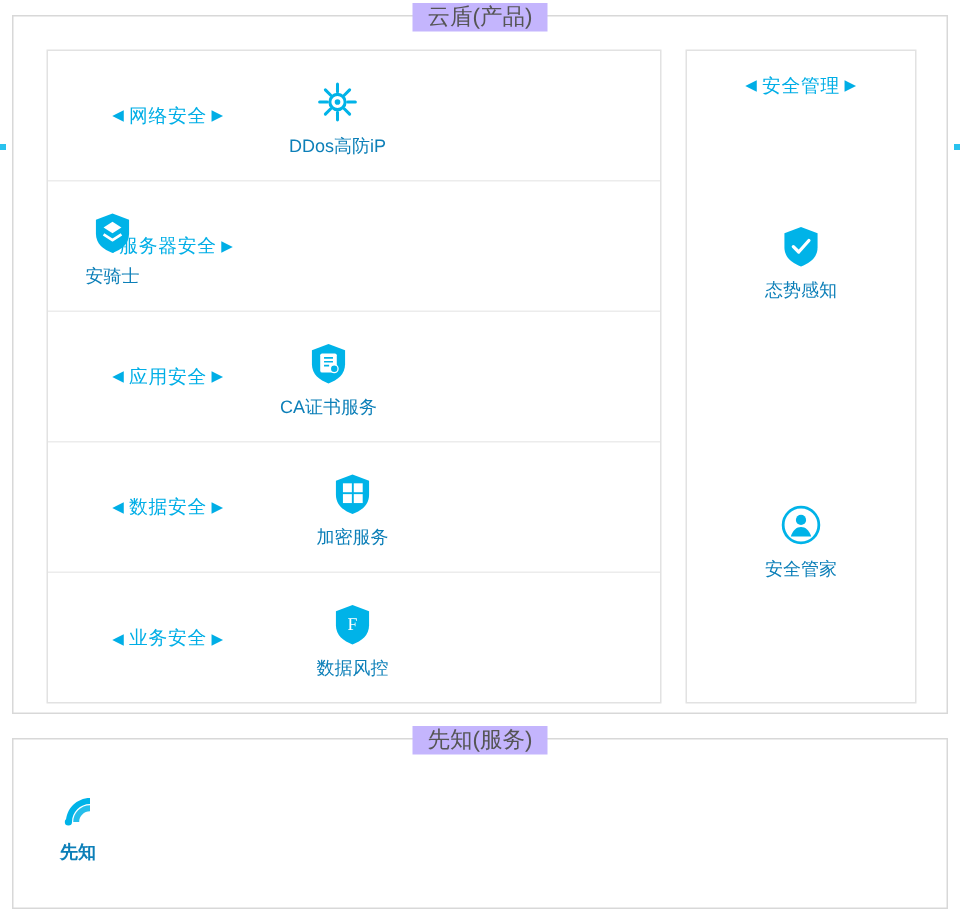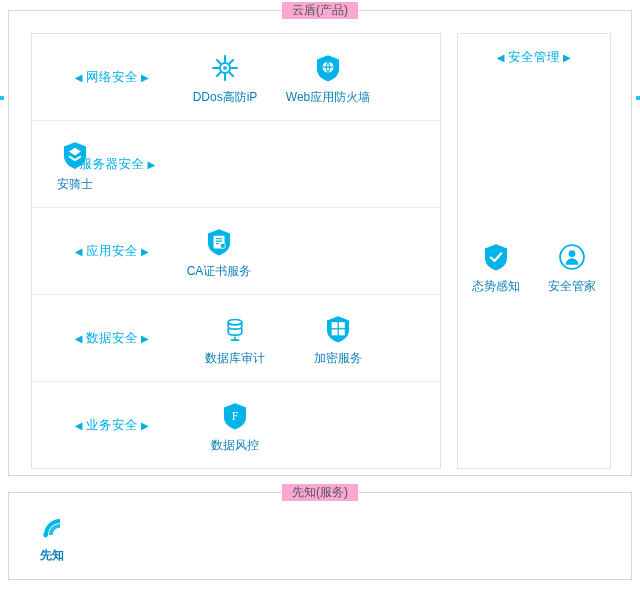--- a/index.html
+++ b/index.html
@@ -21,38 +21,38 @@
     position: absolute;
     border: 1px solid #d8d8d8;
     background: #ffffff;
     box-sizing: border-box;
   }
   .panel-legend {
     position: absolute;
     top: -9px;
     left: 50%;
     transform: translateX(-50%);
-    background: #f9a8d4;
+    background: #c4b5fd;
     padding: 0 10px;
-    font-size: 12px;
+    font-size: 15px;
     color: #555;
     white-space: nowrap;
   }
 
   #products-panel {
     left: 8px;
     top: 10px;
     width: 624px;
     height: 466px;
   }
   #foreknow-panel {
     left: 8px;
     top: 492px;
     width: 624px;
-    height: 88px;
+    height: 114px;
   }
 
   
   .inner-box {
     position: absolute;
     border: 1px solid #e2e2e2;
     background: #ffffff;
     box-sizing: border-box;
   }
   #left-box {
@@ -98,21 +98,20 @@
   }
 
   .row-items {
     position: absolute;
     left: 150px;
     top: 0;
     right: 0;
     height: 100%;
     display: flex;
     align-items: center;
-    gap: 17px;
   }
   .row-items.center { justify-content: flex-start; left: 0; }
 
   .item {
     width: 86px;
     display: flex;
     flex-direction: column;
     align-items: center;
     justify-content: center;
     text-align: center;
@@ -146,21 +145,21 @@
   }
   .right-title .arrow { font-size: 10px; padding: 0 3px; }
 
   .right-items {
     position: absolute;
     top: 46px;
     left: 0;
     width: 100%;
     bottom: 0;
     display: flex;
-    flex-direction: row;
+    flex-direction: column;
     align-items: center;
     justify-content: space-around;
     padding-bottom: 16px;
     box-sizing: border-box;
   }
   .right-items .item { width: 100%; }
 
   
   #foreknow-inner {
     position: absolute;
@@ -203,28 +202,20 @@
           <svg class="ico" viewBox="0 0 40 40">
             <g fill="none" stroke="#00b3e8" stroke-width="2.4">
               <circle cx="20" cy="20" r="6"></circle>
               <circle cx="20" cy="20" r="2.2" fill="#00b3e8" stroke="none"></circle>
               <path d="M20 6 v6 M20 28 v6 M6 20 h6 M28 20 h6 M10.5 10.5 l4.2 4.2 M25.3 25.3 l4.2 4.2 M29.5 10.5 l-4.2 4.2 M14.7 25.3 l-4.2 4.2" stroke-linecap="round"></path>
             </g>
           </svg>
           <div class="cap">DDos高防iP</div>
         </div>
 
-        <div class="item">
-          <svg class="ico" viewBox="0 0 40 40">
-            <path d="M20 5 L33 10 V21 C33 29 27 33.5 20 36 C13 33.5 7 29 7 21 V10 Z" fill="#00b3e8"></path>
-            <circle cx="20" cy="19" r="6.5" fill="#ffffff"></circle>
-            <path d="M13.5 19 h13 M20 12.6 c2.6 3.2 2.6 9.6 0 12.8 c-2.6 -3.2 -2.6 -9.6 0 -12.8" fill="none" stroke="#00b3e8" stroke-width="1.3"></path>
-          </svg>
-          <div class="cap">Web应用防火墙</div>
-        </div>
 
 
       </div>
     </div>
 
     <div class="row">
       <div class="row-label">
         <span class="arrow">◀</span>
         <span>服务器安全</span>
         <span class="arrow">▶</span>
@@ -260,31 +251,20 @@
       </div>
     </div>
 
     <div class="row">
       <div class="row-label">
         <span class="arrow">◀</span>
         <span>数据安全</span>
         <span class="arrow">▶</span>
       </div>
       <div class="row-items" style="left:160px;">
-        <div class="item">
-          <svg class="ico" viewBox="0 0 40 40">
-            <g fill="none" stroke="#00b3e8" stroke-width="2">
-              <ellipse cx="20" cy="12" rx="8" ry="3.2"></ellipse>
-              <path d="M12 12 v5 c0 1.8 3.6 3.2 8 3.2 s8 -1.4 8 -3.2 v-5"></path>
-              <path d="M12 19 v5 c0 1.8 3.6 3.2 8 3.2 s8 -1.4 8 -3.2 v-5"></path>
-              <path d="M20 29 v4 M15 33 h10"></path>
-            </g>
-          </svg>
-          <div class="cap">数据库审计</div>
-        </div>
         <div class="item">
           <svg class="ico" viewBox="0 0 40 40">
             <path d="M20 5 L33 10 V21 C33 29 27 33.5 20 36 C13 33.5 7 29 7 21 V10 Z" fill="#00b3e8"></path>
             <rect x="12.5" y="12" width="7" height="7" fill="#ffffff"></rect>
             <rect x="21" y="12" width="7" height="7" fill="#ffffff"></rect>
             <rect x="12.5" y="20.5" width="7" height="7" fill="#ffffff"></rect>
             <rect x="21" y="20.5" width="7" height="7" fill="#ffffff"></rect>
           </svg>
           <div class="cap">加密服务</div>
         </div>

